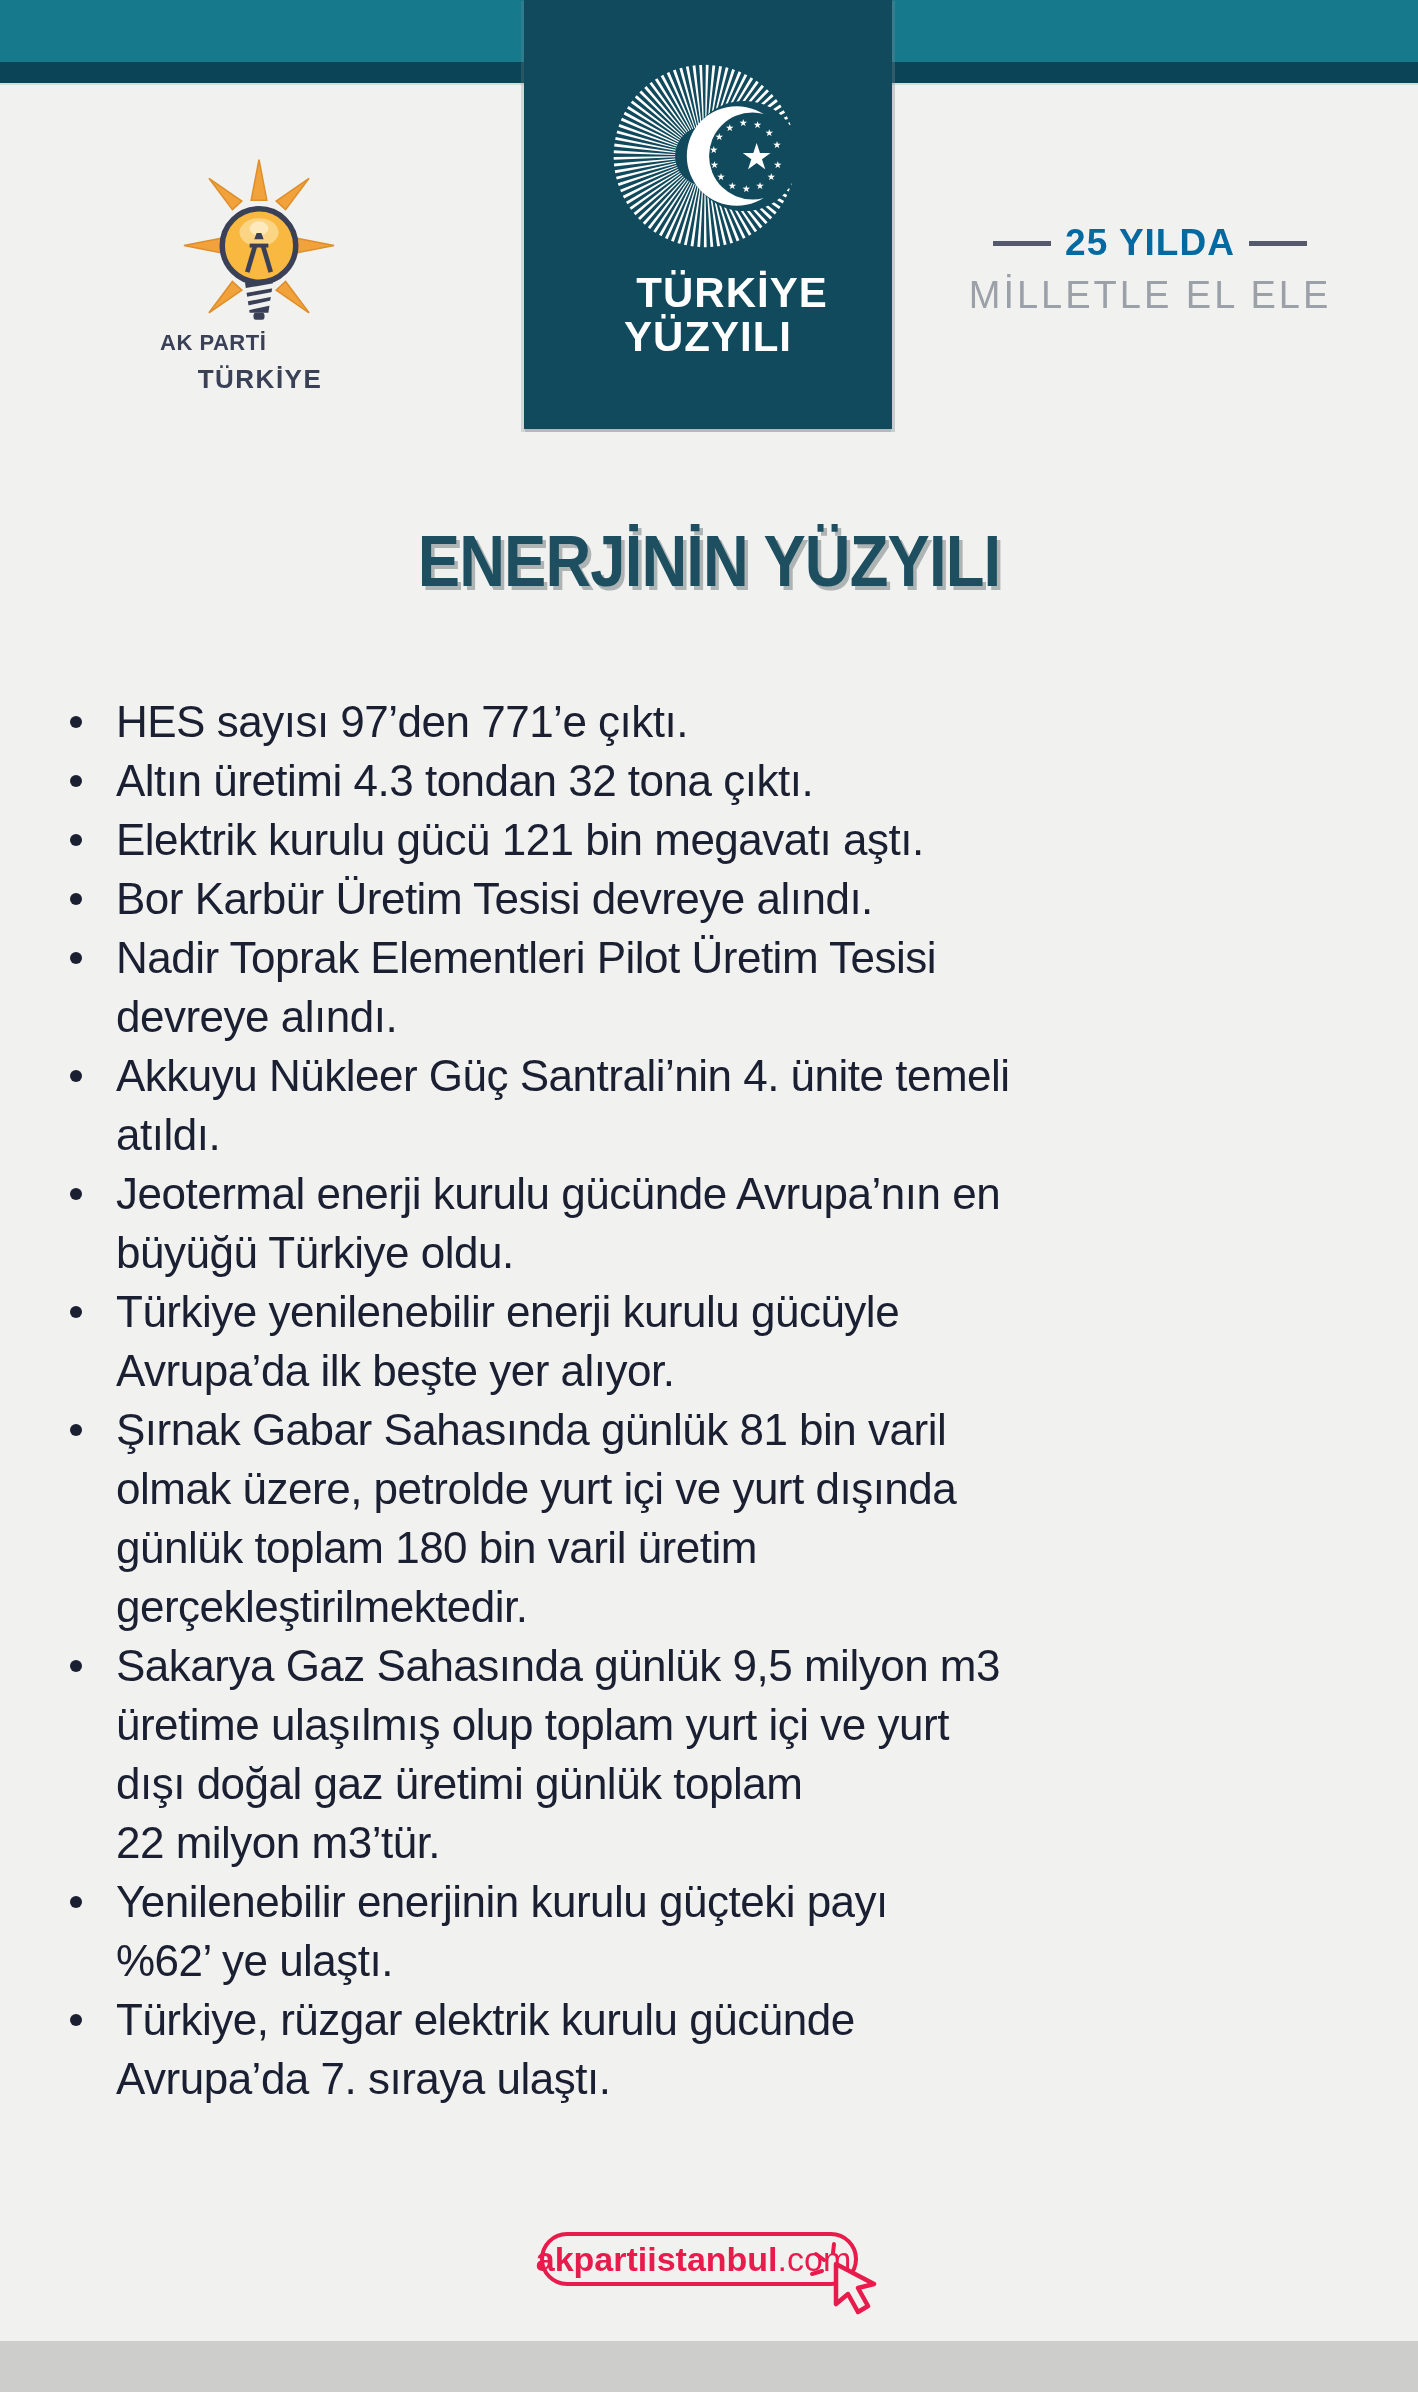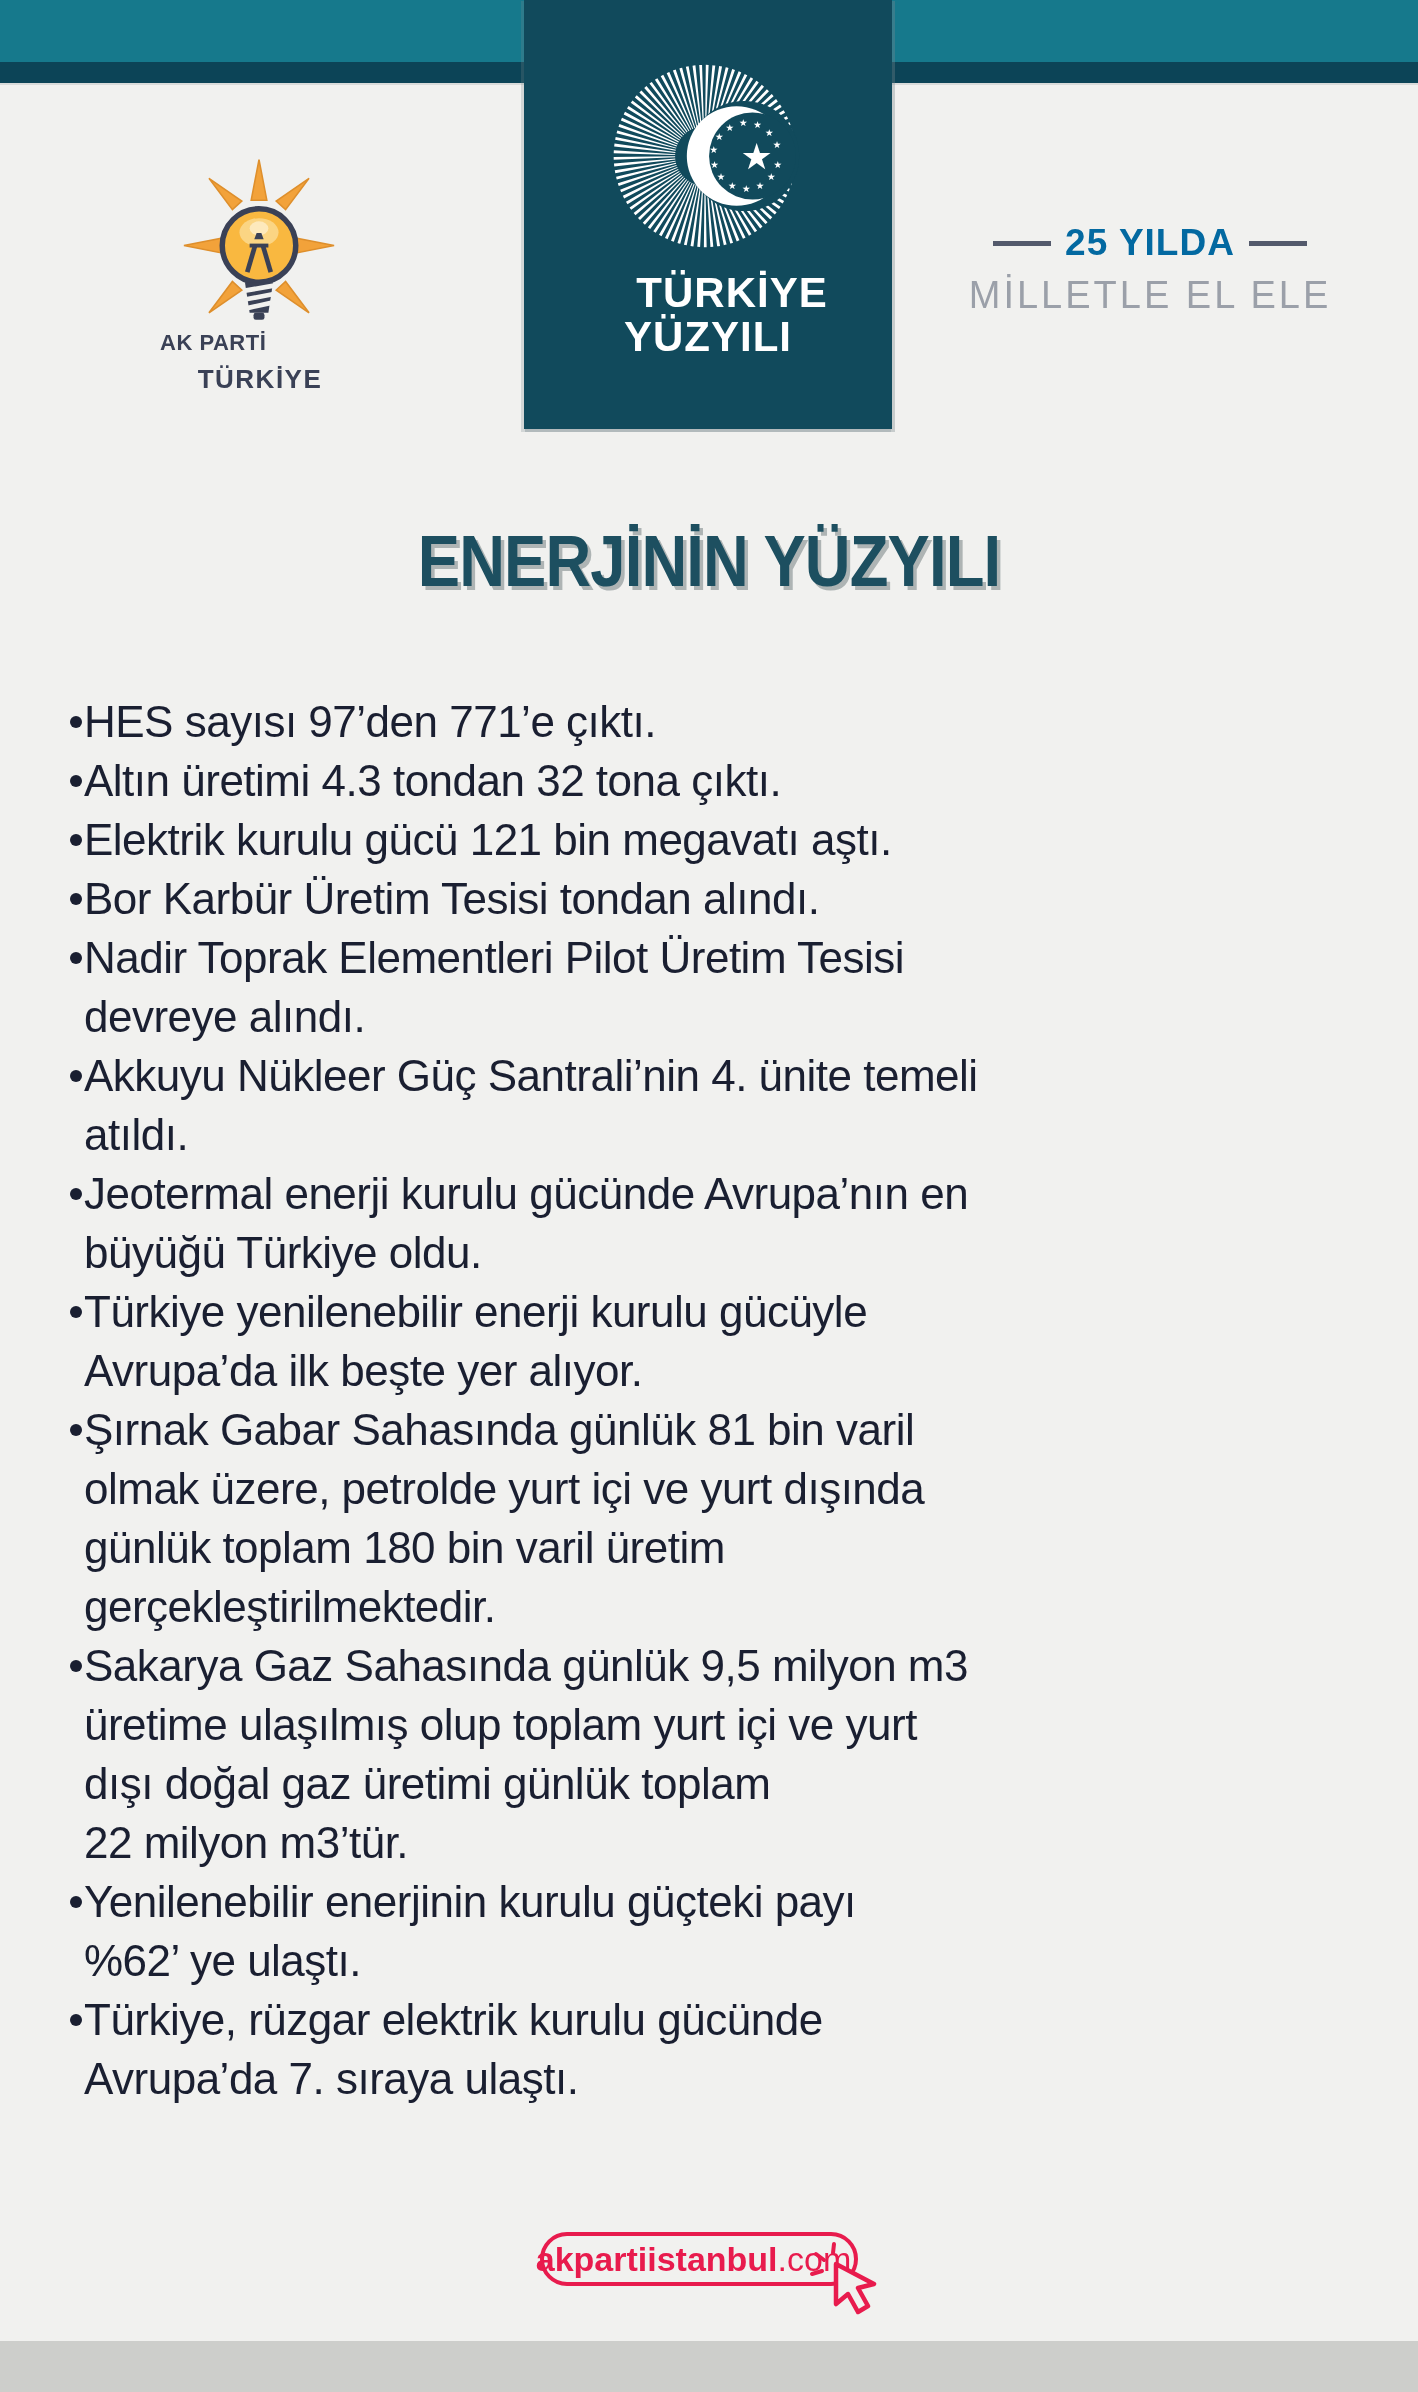--- a/index.html
+++ b/index.html
@@ -41,21 +41,21 @@
     color:#1D4F60;font-weight:800;font-size:72px;letter-spacing:-1px;
     text-shadow:4px 4px 0 #AEB4B4;
     transform:scaleX(.88);transform-origin:center;
     white-space:nowrap;
   }
   
   .bullets{
     position:absolute;left:0;top:692px;width:1418px;margin:0;padding:0;list-style:none;
   }
   .bullets li{
-    position:relative;padding-left:84px;color:#1A1F31;
+    position:relative;padding-left:116px;color:#1A1F31;
     font-size:44px;line-height:59px;letter-spacing:-.5px;white-space:nowrap;
   }
   .bullets li::before{
     content:"";position:absolute;left:70px;top:24px;width:12px;height:12px;
     border-radius:50%;background:#1A1F31;
   }
   
   .badge{
     position:absolute;left:540px;top:2232px;width:318px;height:54px;box-sizing:border-box;
     border:4px solid #E81B4D;border-radius:27px;
@@ -145,21 +145,21 @@
     </div>
     <div class="tag-sub">MİLLETLE EL ELE</div>
   </div>
 
   <div class="title">ENERJİNİN YÜZYILI</div>
 
   <ul class="bullets">
       <li>HES sayısı 97’den 771’e çıktı.</li>
       <li>Altın üretimi 4.3 tondan 32 tona çıktı.</li>
       <li>Elektrik kurulu gücü 121 bin megavatı aştı.</li>
-      <li>Bor Karbür Üretim Tesisi tondan alındı.</li>
+      <li>Bor Karbür Üretim Tesisi devreye alındı.</li>
       <li>Nadir Toprak Elementleri Pilot Üretim Tesisi<br>devreye alındı.</li>
       <li>Akkuyu Nükleer Güç Santrali’nin 4. ünite temeli<br>atıldı.</li>
       <li>Jeotermal enerji kurulu gücünde Avrupa’nın en<br>büyüğü Türkiye oldu.</li>
       <li>Türkiye yenilenebilir enerji kurulu gücüyle<br>Avrupa’da ilk beşte yer alıyor.</li>
       <li>Şırnak Gabar Sahasında günlük 81 bin varil<br>olmak üzere, petrolde yurt içi ve yurt dışında<br>günlük toplam 180 bin varil üretim<br>gerçekleştirilmektedir.</li>
       <li>Sakarya Gaz Sahasında günlük 9,5 milyon m3<br>üretime ulaşılmış olup toplam yurt içi ve yurt<br>dışı doğal gaz üretimi günlük toplam<br>22 milyon m3’tür.</li>
       <li>Yenilenebilir enerjinin kurulu güçteki payı<br>%62’ ye ulaştı.</li>
       <li>Türkiye, rüzgar elektrik kurulu gücünde<br>Avrupa’da 7. sıraya ulaştı.</li>
     </ul>
 

